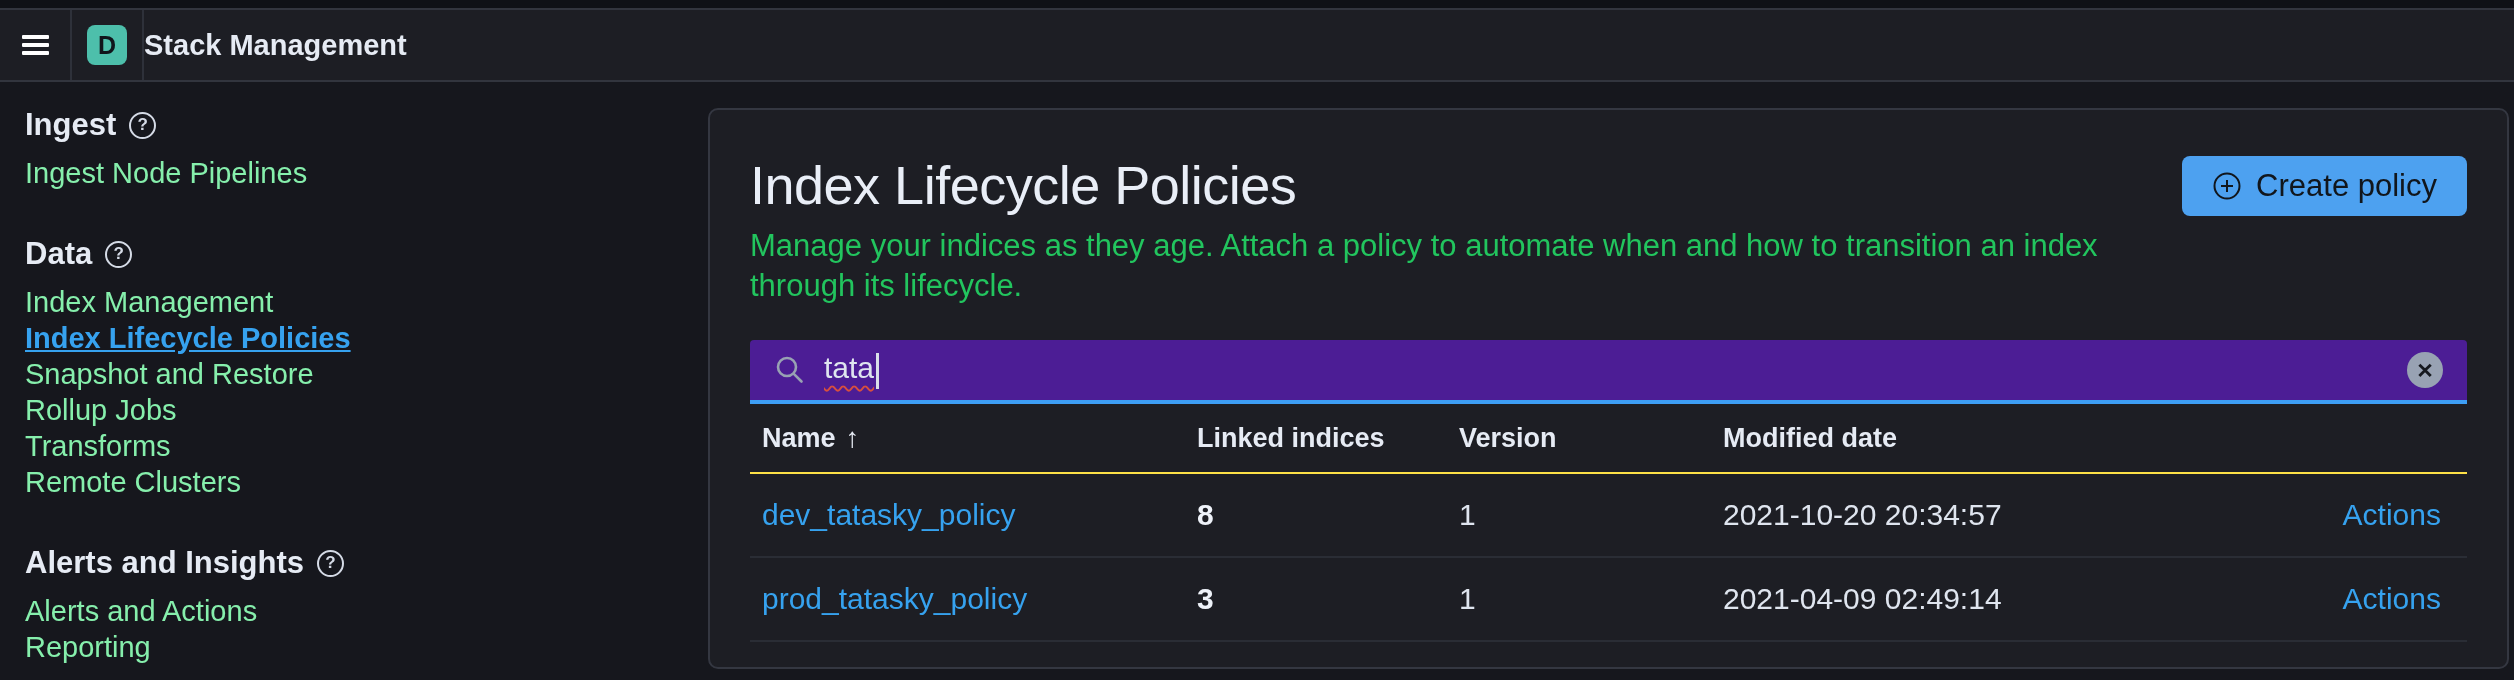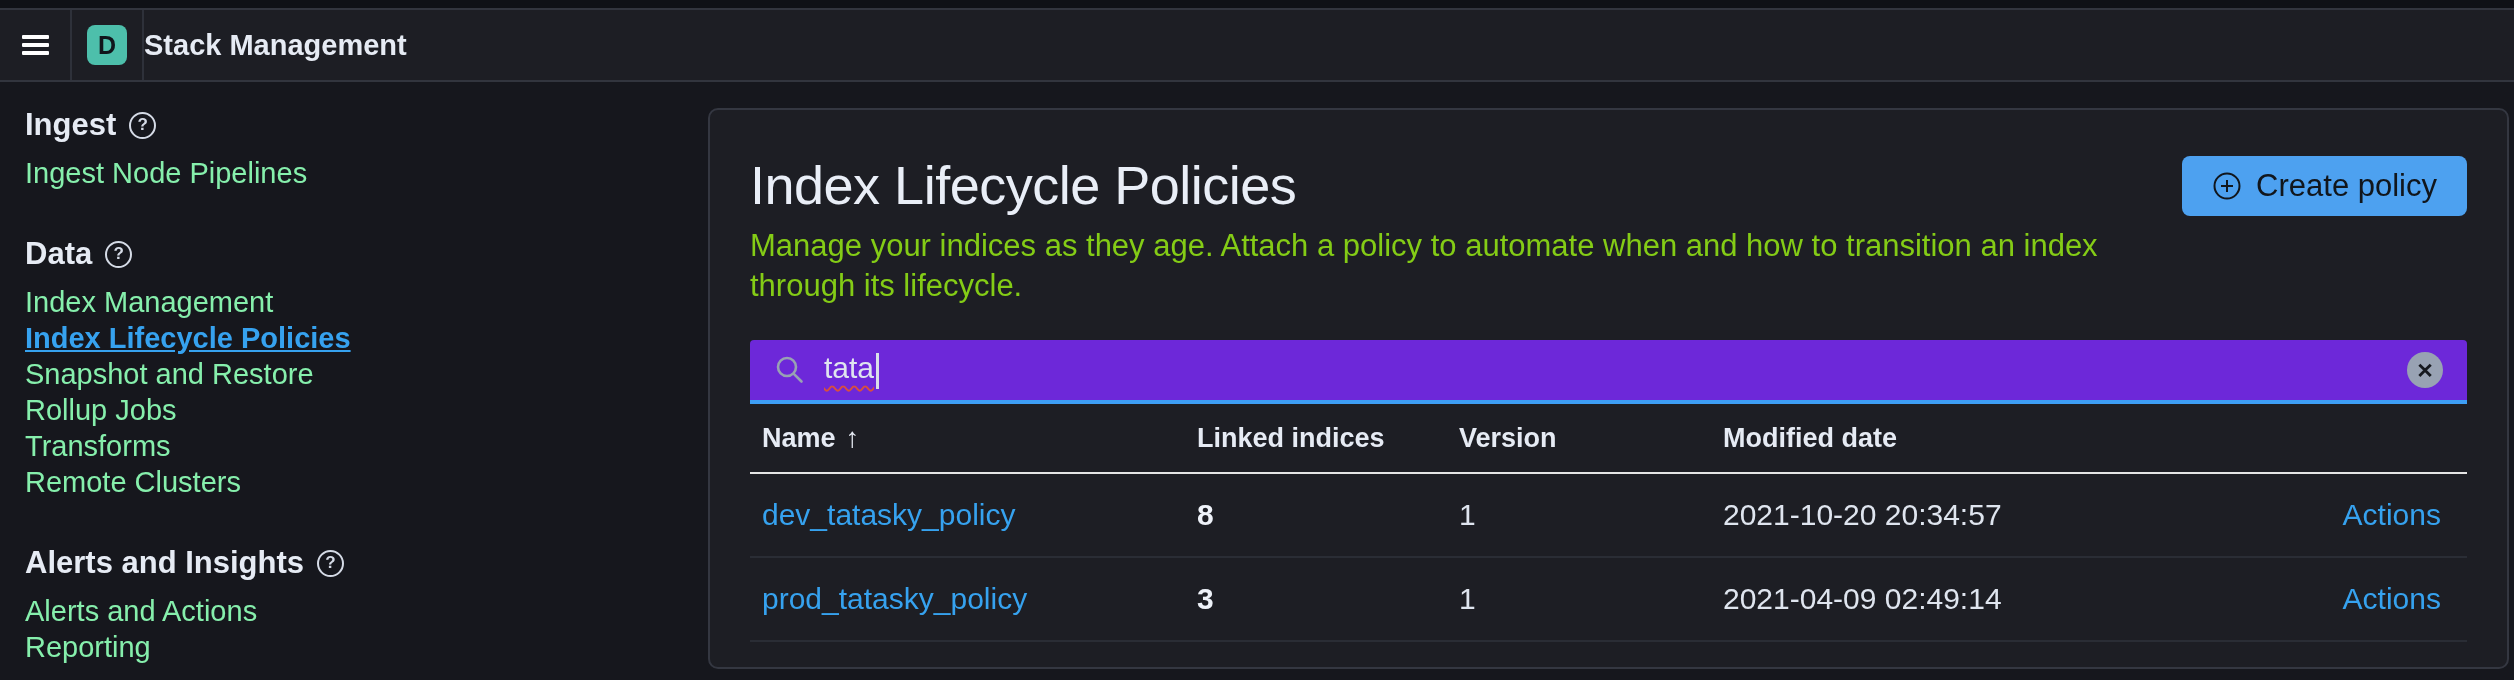--- a/index.html
+++ b/index.html
@@ -46,53 +46,53 @@
 
   
   .main { flex:1; padding-right:5px; }
   .panel {
     margin-top:26px; height:561px;
     background:#1d1e24; border:2px solid #343741; border-radius:10px;
     padding:44px 40px 0;
   }
   .panel-header { display:flex; justify-content:space-between; align-items:flex-start; }
   .page-title { font-size:54px; font-weight:400; line-height:62px; letter-spacing:-0.5px; color:#e9eef7; }
-  .page-desc { font-size:31px; line-height:40px; margin-top:10px; color:#84cc16; }
+  .page-desc { font-size:31px; line-height:40px; margin-top:10px; color:#22c55e; }
   .create-btn {
     display:flex; align-items:center; gap:14px; flex:none;
     height:60px; padding:18px 30px; margin-top:2px;
     background:#4da1f0; color:#11161c; border:none; border-radius:8px;
     font-family:"Liberation Sans", sans-serif; font-size:31px; font-weight:500; cursor:pointer;
   }
   .plus-icon { display:flex; }
 
   
   .search-row { margin-top:34px; }
   .search-box {
     position:relative; height:64px;
-    background:#6d28d9; border-bottom:4px solid #3d9ef5; border-radius:4px 4px 0 0;
+    background:#4c1d95; border-bottom:4px solid #3d9ef5; border-radius:4px 4px 0 0;
     display:flex; align-items:center; padding:0 24px; cursor:text;
   }
   .search-icon { display:flex; flex:none; }
   .search-text { font-size:30px; margin-left:18px; color:#dfe5ef; }
   .wavy {
     text-decoration-line:underline; text-decoration-style:wavy;
     text-decoration-color:#d94f3d; text-decoration-thickness:2px; text-underline-offset:7px;
   }
   .caret { display:inline-block; width:3px; height:36px; background:#d9dfe9; vertical-align:middle; margin-left:2px; }
   .clear-btn {
     position:absolute; right:24px; top:50%; transform:translateY(-50%);
     width:36px; height:36px; border-radius:50%; background:#98a2b3;
     color:#15181e; font-size:21px; font-weight:700; line-height:1;
     display:flex; align-items:center; justify-content:center; border:none; cursor:pointer;
     font-family:"Liberation Sans", sans-serif;
   }
 
   
-  .thead { display:flex; align-items:center; height:70px; border-bottom:2px solid #e5e5e5; font-size:27px; font-weight:700; color:#e6ebf4; }
+  .thead { display:flex; align-items:center; height:70px; border-bottom:2px solid #fde047; font-size:27px; font-weight:700; color:#e6ebf4; }
   .trow  { display:flex; align-items:center; height:84px; border-bottom:2px solid #2a2d35; font-size:30px; }
   .col-name     { width:447px; padding-left:12px; }
   .col-linked   { width:262px; }
   .col-version  { width:264px; }
   .col-modified { flex:1; }
   .col-actions  { width:200px; text-align:right; padding-right:26px; }
   .th { cursor:pointer; }
   .sort-arrow { font-weight:400; font-size:28px; margin-left:10px; }
   .link { color:#36a2ef; text-decoration:none; cursor:pointer; }
   .num-bold { font-weight:700; color:#eef2f9; }

